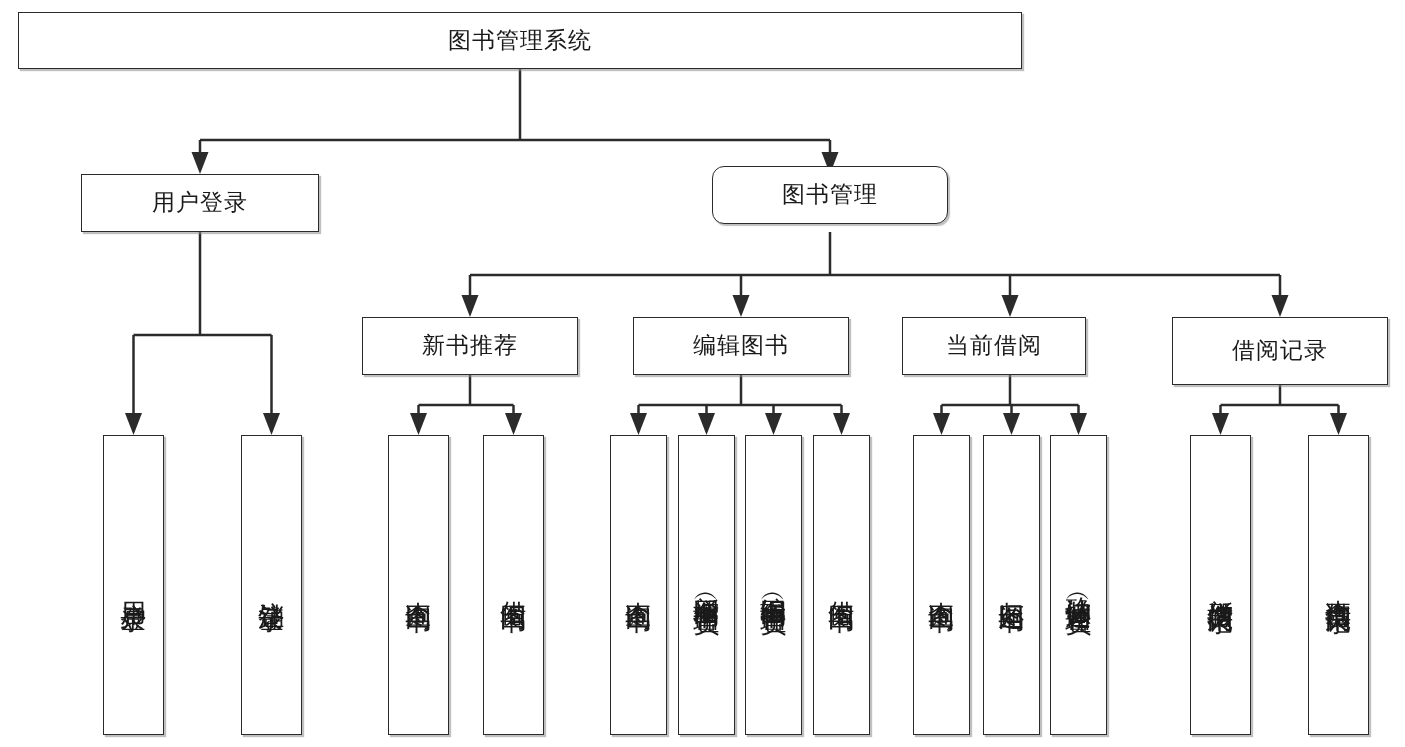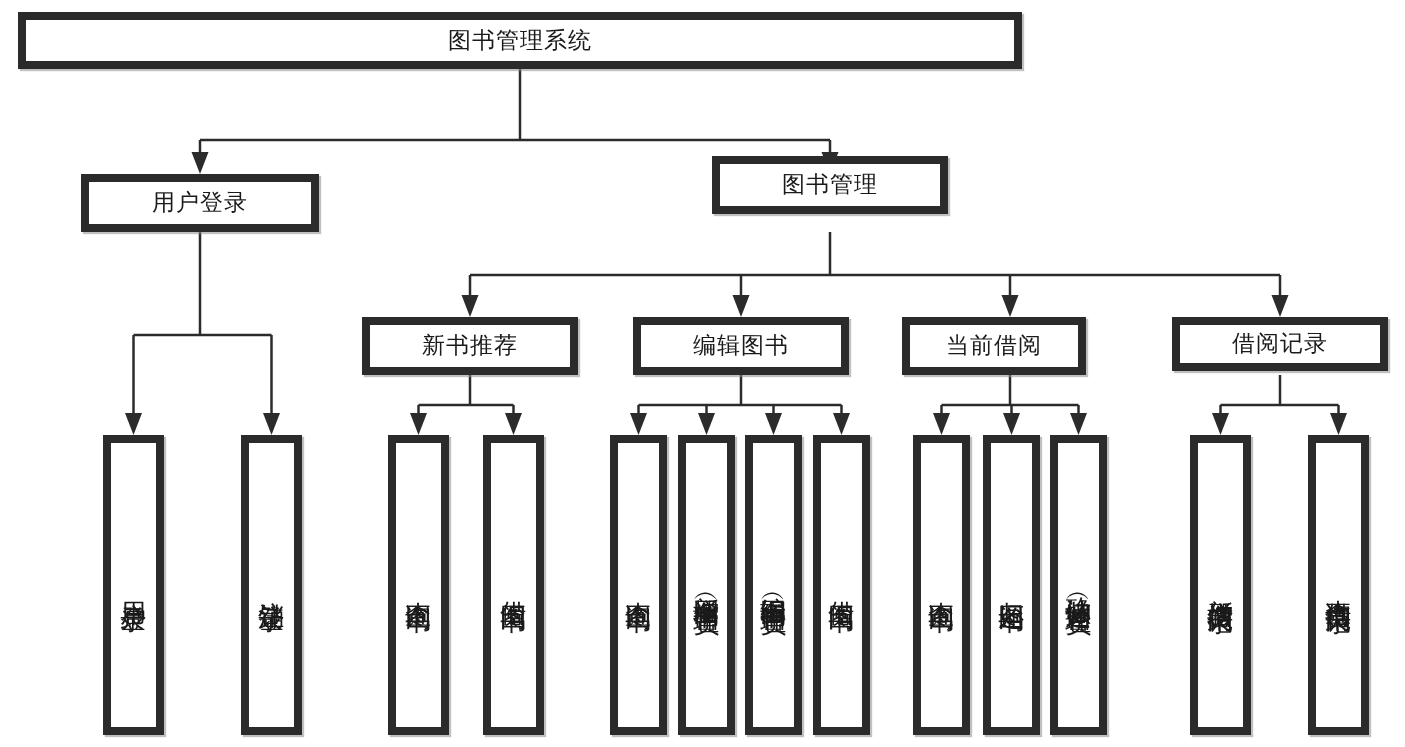--- a/index.html
+++ b/index.html
@@ -22,21 +22,21 @@
     left: 0;
     top: 0;
     width: 1405px;
     height: 747px;
     pointer-events: none;
   }
   .node {
     position: absolute;
     box-sizing: border-box;
     background: #ffffff;
-    border: 8px solid #14532d;
+    border: 1px solid #14532d;
     box-shadow: 2px 2px 1px rgba(140,140,140,0.55);
     display: flex;
     align-items: center;
     justify-content: center;
     color: #1a1a1a;
     text-align: center;
     line-height: 1.18;
   }
   .node.horiz {
     font-size: 23px;
@@ -130,33 +130,33 @@
       <path d="M 1338.5 405 L 1338.5 413" stroke="#2b2b2b" stroke-width="2.5" fill="none"></path>
       <polygon points="1330,413 1347,413 1338.5,435" fill="#2b2b2b"></polygon>
     </svg>
   <div id="nodes">
       <div class="node horiz" style="left: 18px; top: 12px; width: 1004px; height: 57px; border-color: rgb(43, 43, 43); color: rgb(26, 26, 26);">
         <span class="label">图书管理系统</span>
       </div>
       <div class="node horiz" style="left: 81px; top: 174px; width: 238px; height: 58px; border-color: rgb(43, 43, 43); color: rgb(26, 26, 26);">
         <span class="label">用户登录</span>
       </div>
-      <div class="node horiz" style="left: 712px; top: 156px; width: 236px; height: 58px; border-color: rgb(43, 43, 43); color: rgb(26, 26, 26);">
+      <div class="node horiz" style="left: 712px; top: 166px; width: 236px; height: 58px; border-color: rgb(43, 43, 43); color: rgb(26, 26, 26); border-radius: 12px;">
         <span class="label">图书管理</span>
       </div>
       <div class="node horiz" style="left: 362px; top: 317px; width: 216px; height: 58px; border-color: rgb(43, 43, 43); color: rgb(26, 26, 26); text-align: center;">
         <span class="label">新书推荐</span>
       </div>
       <div class="node horiz" style="left: 633px; top: 317px; width: 216px; height: 58px; border-color: rgb(43, 43, 43); color: rgb(26, 26, 26);">
         <span class="label">编辑图书</span>
       </div>
       <div class="node horiz" style="left: 902px; top: 317px; width: 184px; height: 58px; border-color: rgb(43, 43, 43); color: rgb(26, 26, 26);">
         <span class="label">当前借阅</span>
       </div>
-      <div class="node horiz" style="left: 1172px; top: 317px; width: 216px; height: 54px; border-color: rgb(43, 43, 43); color: rgb(26, 26, 26);">
+      <div class="node horiz" style="left: 1172px; top: 317px; width: 216px; height: 68px; border-color: rgb(43, 43, 43); color: rgb(26, 26, 26);">
         <span class="label">借阅记录</span>
       </div>
       <div class="node vert" style="left: 103px; top: 435px; width: 61px; height: 300px; border-color: rgb(43, 43, 43); color: rgb(26, 26, 26);">
         <span class="label">用户登录</span>
       </div>
       <div class="node vert" style="left: 241px; top: 435px; width: 61px; height: 300px; border-color: rgb(43, 43, 43); color: rgb(26, 26, 26);">
         <span class="label">注销登录</span>
       </div>
       <div class="node vert" style="left: 388px; top: 435px; width: 61px; height: 300px; border-color: rgb(43, 43, 43); color: rgb(26, 26, 26);">
         <span class="label">查询图书</span>

